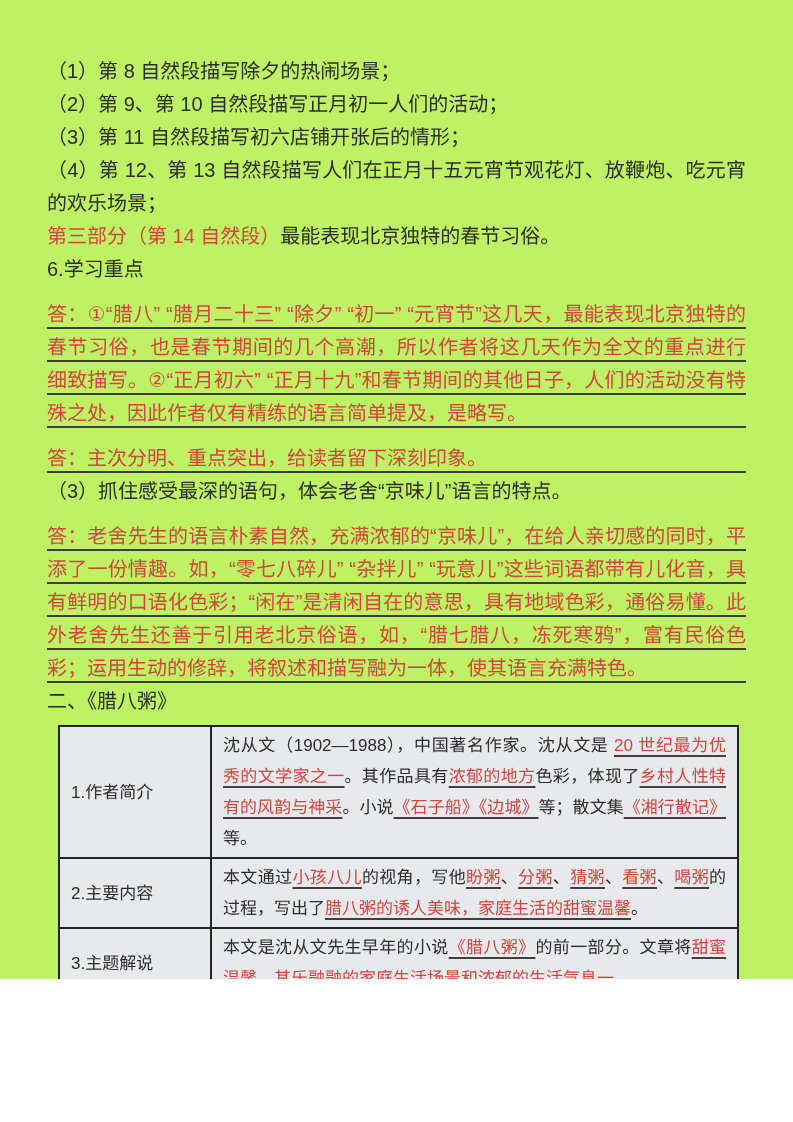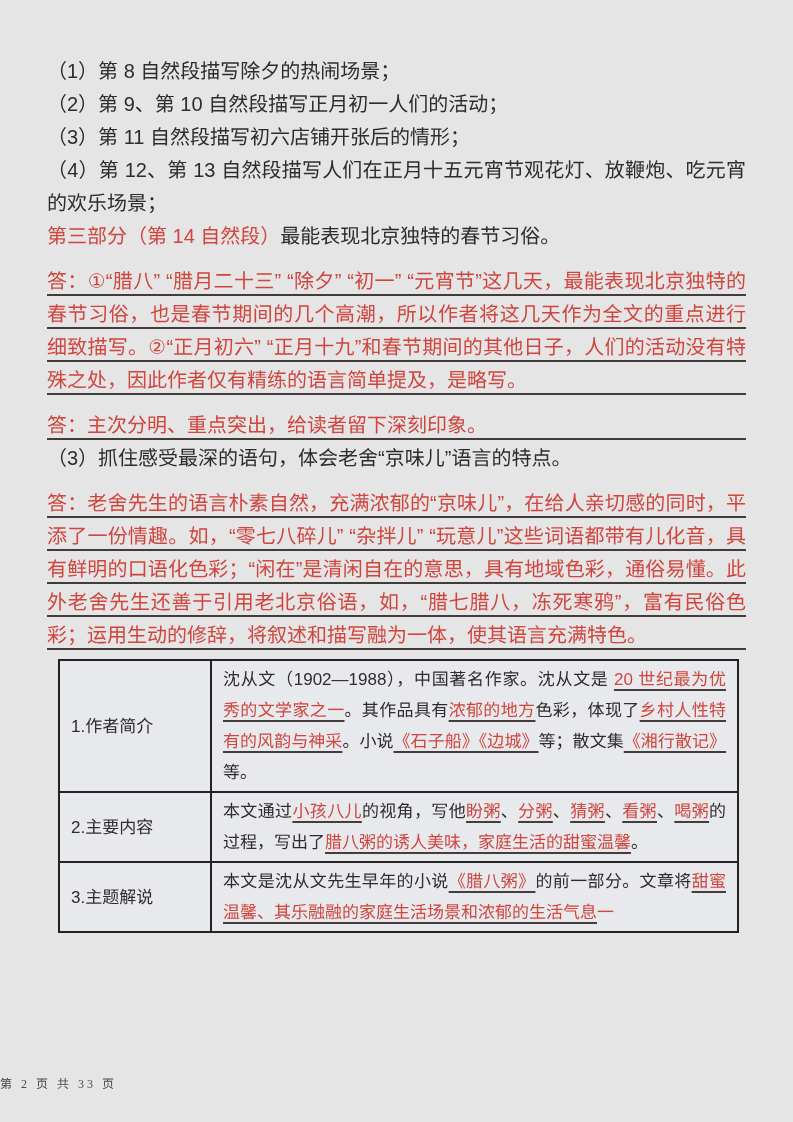--- a/index.html
+++ b/index.html
@@ -1,20 +1,20 @@
 <!DOCTYPE html>
 <html lang="zh-CN"><head>
 <meta charset="utf-8">
 <style>
   html, body { margin: 0; padding: 0; background: #ffffff; }
   .page {
     position: relative;
     width: 793px;
-    height: 1122px;
-    background: #e5e5e5;
+    height: 979px;
+    background: #bef264;
     overflow: hidden;
     font-family: "Liberation Sans", "DejaVu Sans", sans-serif;
   }
   .content {
     position: absolute;
     left: 47px;
     top: 55px;
     width: 699px;
   }
   .line {
@@ -82,28 +82,30 @@
 <div class="page">
   <div class="content">
 
     <p class="line">（1）第 8 自然段描写除夕的热闹场景；</p>
     <p class="line">（2）第 9、第 10 自然段描写正月初一人们的活动；</p>
     <p class="line">（3）第 11 自然段描写初六店铺开张后的情形；</p>
     <p class="line">（4）第 12、第 13 自然段描写人们在正月十五元宵节观花灯、放鞭炮、吃元宵的欢乐场景；</p>
 
     <p class="line"><span class="red">第三部分（第 14 自然段）</span><span>最能表现北京独特的春节习俗。</span></p>
 
+    <p class="line">6.学习重点</p>
 
     <p class="line answer">答：①“腊八” “腊月二十三” “除夕” “初一” “元宵节”这几天，最能表现北京独特的春节习俗，也是春节期间的几个高潮，所以作者将这几天作为全文的重点进行细致描写。②“正月初六” “正月十九”和春节期间的其他日子，人们的活动没有特殊之处，因此作者仅有精练的语言简单提及，是略写。</p>
 
     <p class="line answer">答：主次分明、重点突出，给读者留下深刻印象。</p>
 
     <p class="line">（3）抓住感受最深的语句，体会老舍“京味儿”语言的特点。</p>
     <p class="line answer">答：老舍先生的语言朴素自然，充满浓郁的“京味儿”，在给人亲切感的同时，平添了一份情趣。如，“零七八碎儿” “杂拌儿” “玩意儿”这些词语都带有儿化音，具有鲜明的口语化色彩；“闲在”是清闲自在的意思，具有地域色彩，通俗易懂。此外老舍先生还善于引用老北京俗语，如，“腊七腊八，冻死寒鸦”，富有民俗色彩；运用生动的修辞，将叙述和描写融为一体，使其语言充满特色。</p>
 
+    <p class="section-heading">二、《腊八粥》</p>
 
     <table class="summary">
       <colgroup>
           <col style="width:152px">
           <col style="width:527px">
         </colgroup>
       <tbody>
         <tr>
           <td class="row-label">1.作者简介</td>
           <td class="row-content"><span class="seg-plain">沈从文（1902—1988），中国著名作家。沈从文是 </span><span class="seg-ru">20 世纪最为优秀的文学家之一</span><span class="seg-plain">。其作品具有</span><span class="seg-ru">浓郁的地方</span><span class="seg-plain">色彩，体现了</span><span class="seg-ru">乡村人性特有的风韵与神采</span><span class="seg-plain">。小说</span><span class="seg-ru">《石子船》《边城》</span><span class="seg-plain">等；散文集</span><span class="seg-ru">《湘行散记》</span><span class="seg-plain">等。</span></td>

